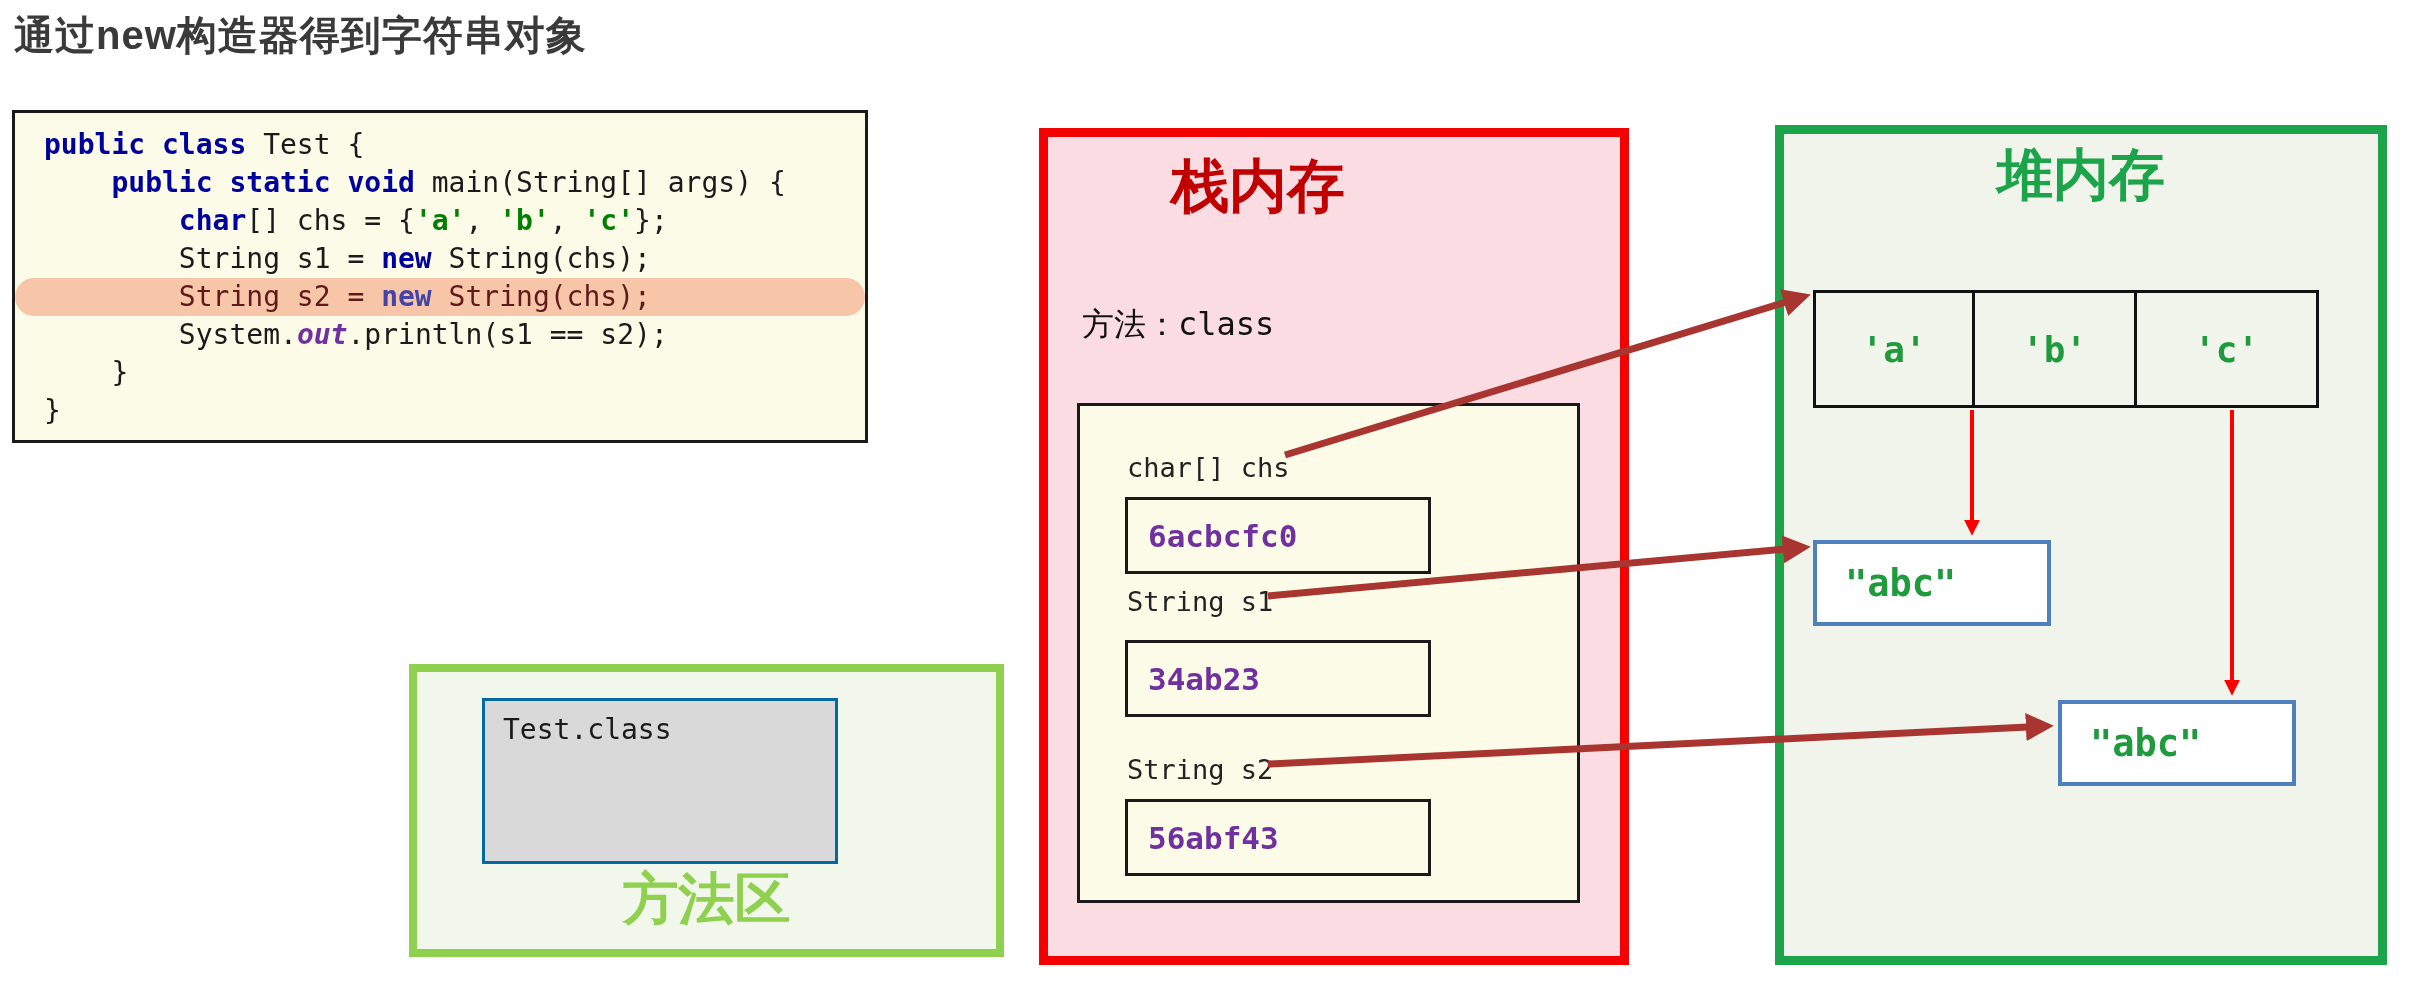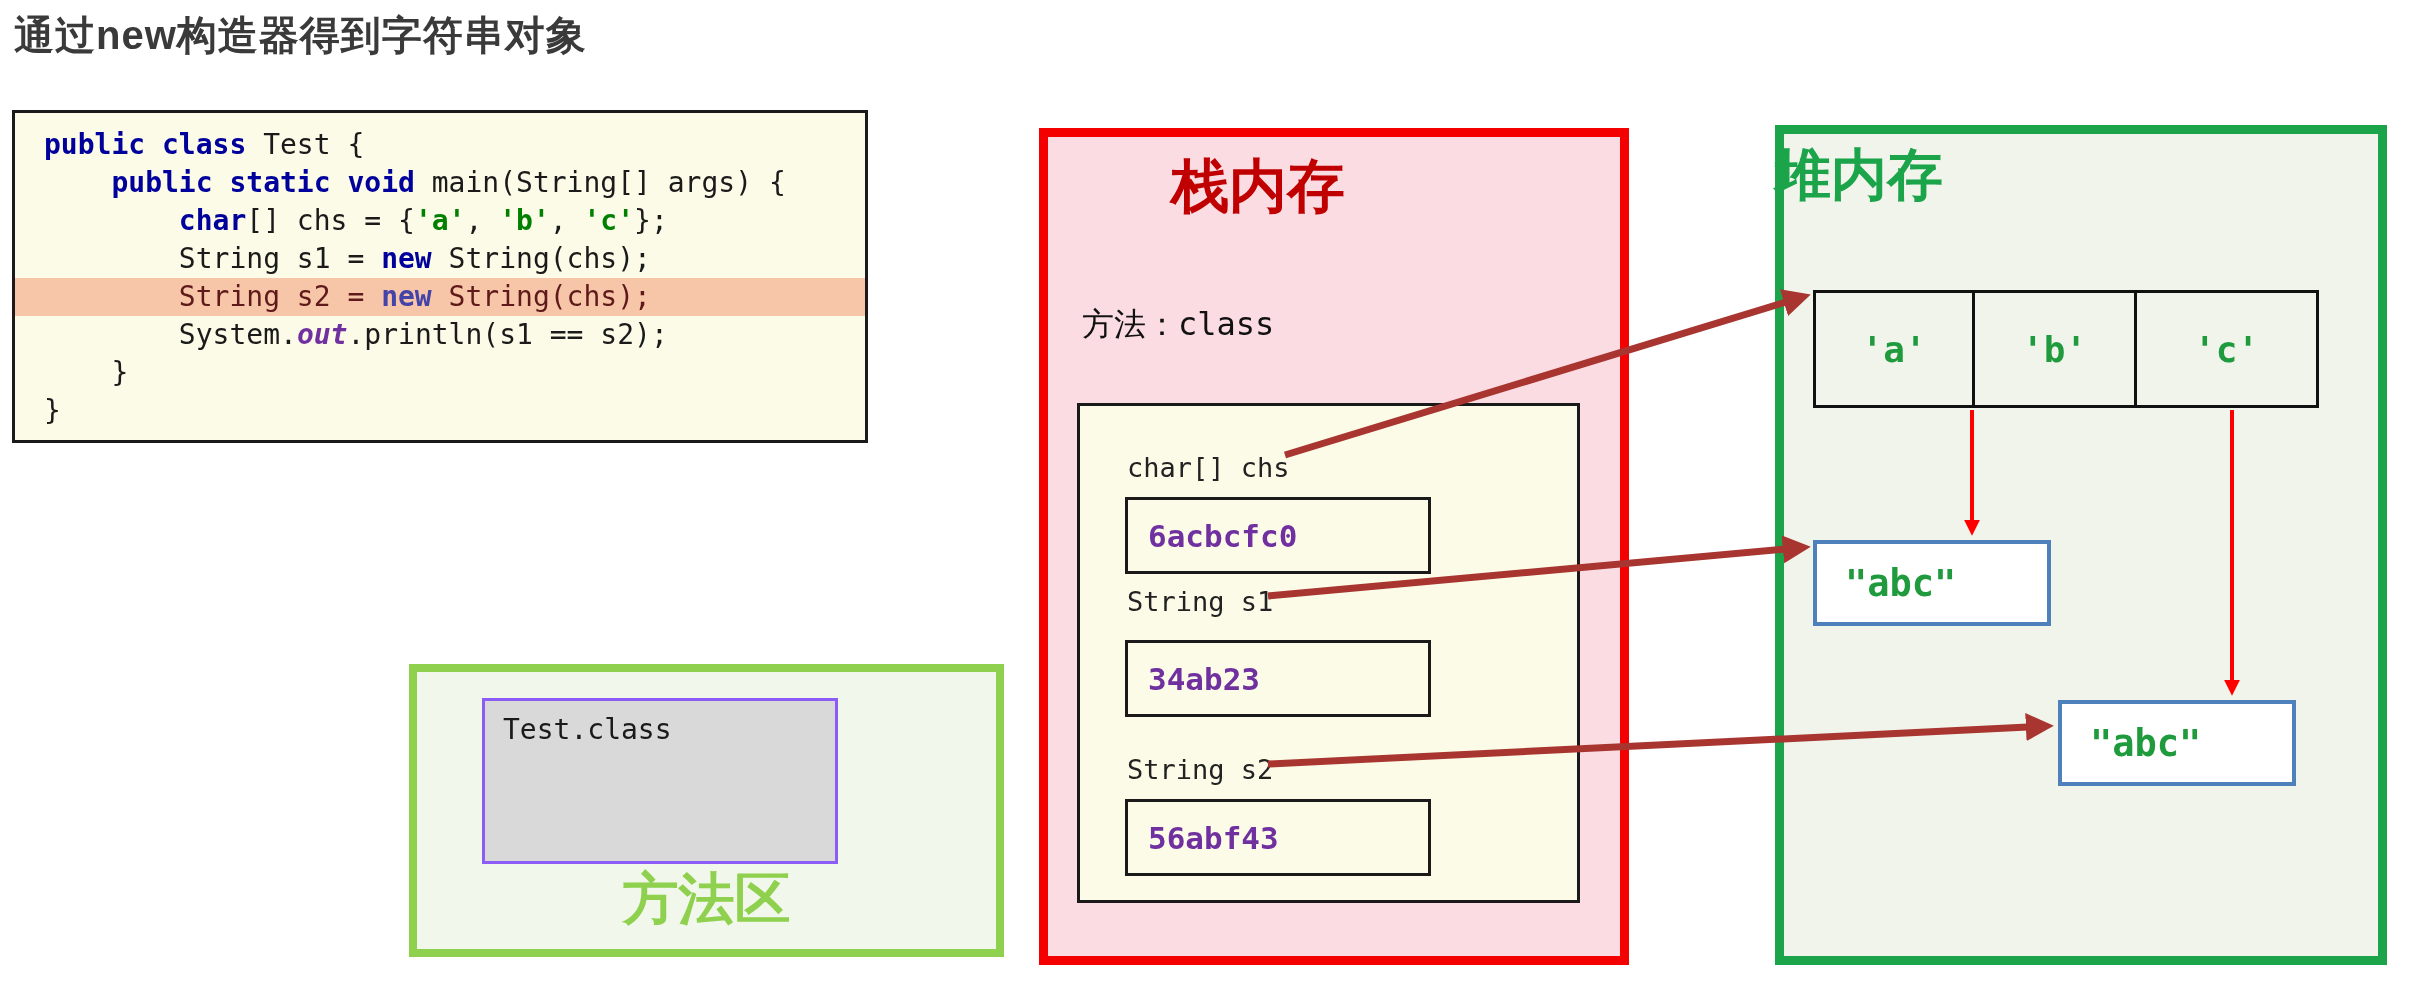--- a/index.html
+++ b/index.html
@@ -9,33 +9,33 @@
   .abs { position:absolute; }
 
   
   #page-title { left:14px; top:8px; font-size:40px; font-weight:800; color:#3a3a3a; letter-spacing:1px; }
 
   
   #code-panel { left:12px; top:110px; width:856px; height:333px;
                 background:#fbfbe7; border:3px solid #1a1a1a; padding:13px 0 0 0; }
   .code-line { white-space:pre; font-family:"DejaVu Sans Mono", monospace;
                font-size:28px; line-height:38px; height:38px; padding-left:29px; }
-  .code-line.hl { background:#f7c5a8; }
+  .code-line.hl { background:#f7c5a8;border-radius:19px; }
   .kw  { color:#00009c; font-weight:bold; }
   .pl  { color:#1a1a1a; }
   .ch  { color:#008000; font-weight:bold; }
   .out { color:#7030a0; font-weight:bold; font-style:italic; }
   .mrn { color:#5e1a1a; }
   .mkw { color:#4343a8; font-weight:bold; }
 
   
   #method-box { left:409px; top:664px; width:595px; height:293px;
                 background:#f1f8eb; border:8px solid #8fd14f; }
   #class-box  { left:482px; top:698px; width:356px; height:166px;
-                background:#d9d9d9; border:3px solid #8b5cf6;
+                background:#d9d9d9; border:3px solid #0369a1;
                 display:flex; flex-direction:column; justify-content:space-between;
                 padding:12px 18px; font-family:"DejaVu Sans Mono", monospace;
                 font-size:28px; color:#1a1a1a; }
   #method-area-label { left:409px; top:862px; width:595px; text-align:center;
                 font-size:56px; font-weight:800; color:#8fd14f; }
 
   
   #stack-box { left:1039px; top:128px; width:590px; height:837px;
                background:#fadce2; border:9px solid #f40000; }
   #stack-title { left:1093px; top:148px; width:330px; text-align:center;
@@ -47,21 +47,21 @@
   .var-label { position:absolute; font-family:"DejaVu Sans Mono", monospace;
                font-size:27px; color:#222; white-space:pre; }
   .addr-box  { position:absolute; width:306px; height:77px; border:3px solid #1a1a1a;
                display:flex; align-items:center; padding-left:20px;
                font-family:"DejaVu Sans Mono", monospace; font-size:31px;
                font-weight:bold; color:#7030a0; }
 
   
   #heap-box { left:1775px; top:125px; width:612px; height:840px;
               background:#f0f4eb; border:9px solid #1ca44b; }
-  #heap-title { left:1775px; top:138px; width:612px; text-align:left;
+  #heap-title { left:1775px; top:138px; width:612px; text-align:center;
               font-size:56px; font-weight:800; color:#1ca44b; }
   #char-array { left:1813px; top:290px; display:flex; }
   .array-cell { height:118px; border:3px solid #111; margin-left:-3px;
               display:flex; align-items:center; justify-content:center;
               font-family:"DejaVu Sans Mono", monospace; font-size:36px;
               font-weight:bold; color:#1f9b3e; }
   .array-cell:first-child { margin-left:0; }
   .cell-a { width:162px; } .cell-b { width:165px; } .cell-c { width:185px; }
   .str-box { position:absolute; width:238px; height:86px; background:#ffffff;
               border:4px solid #4e80bc; display:flex; align-items:center;

